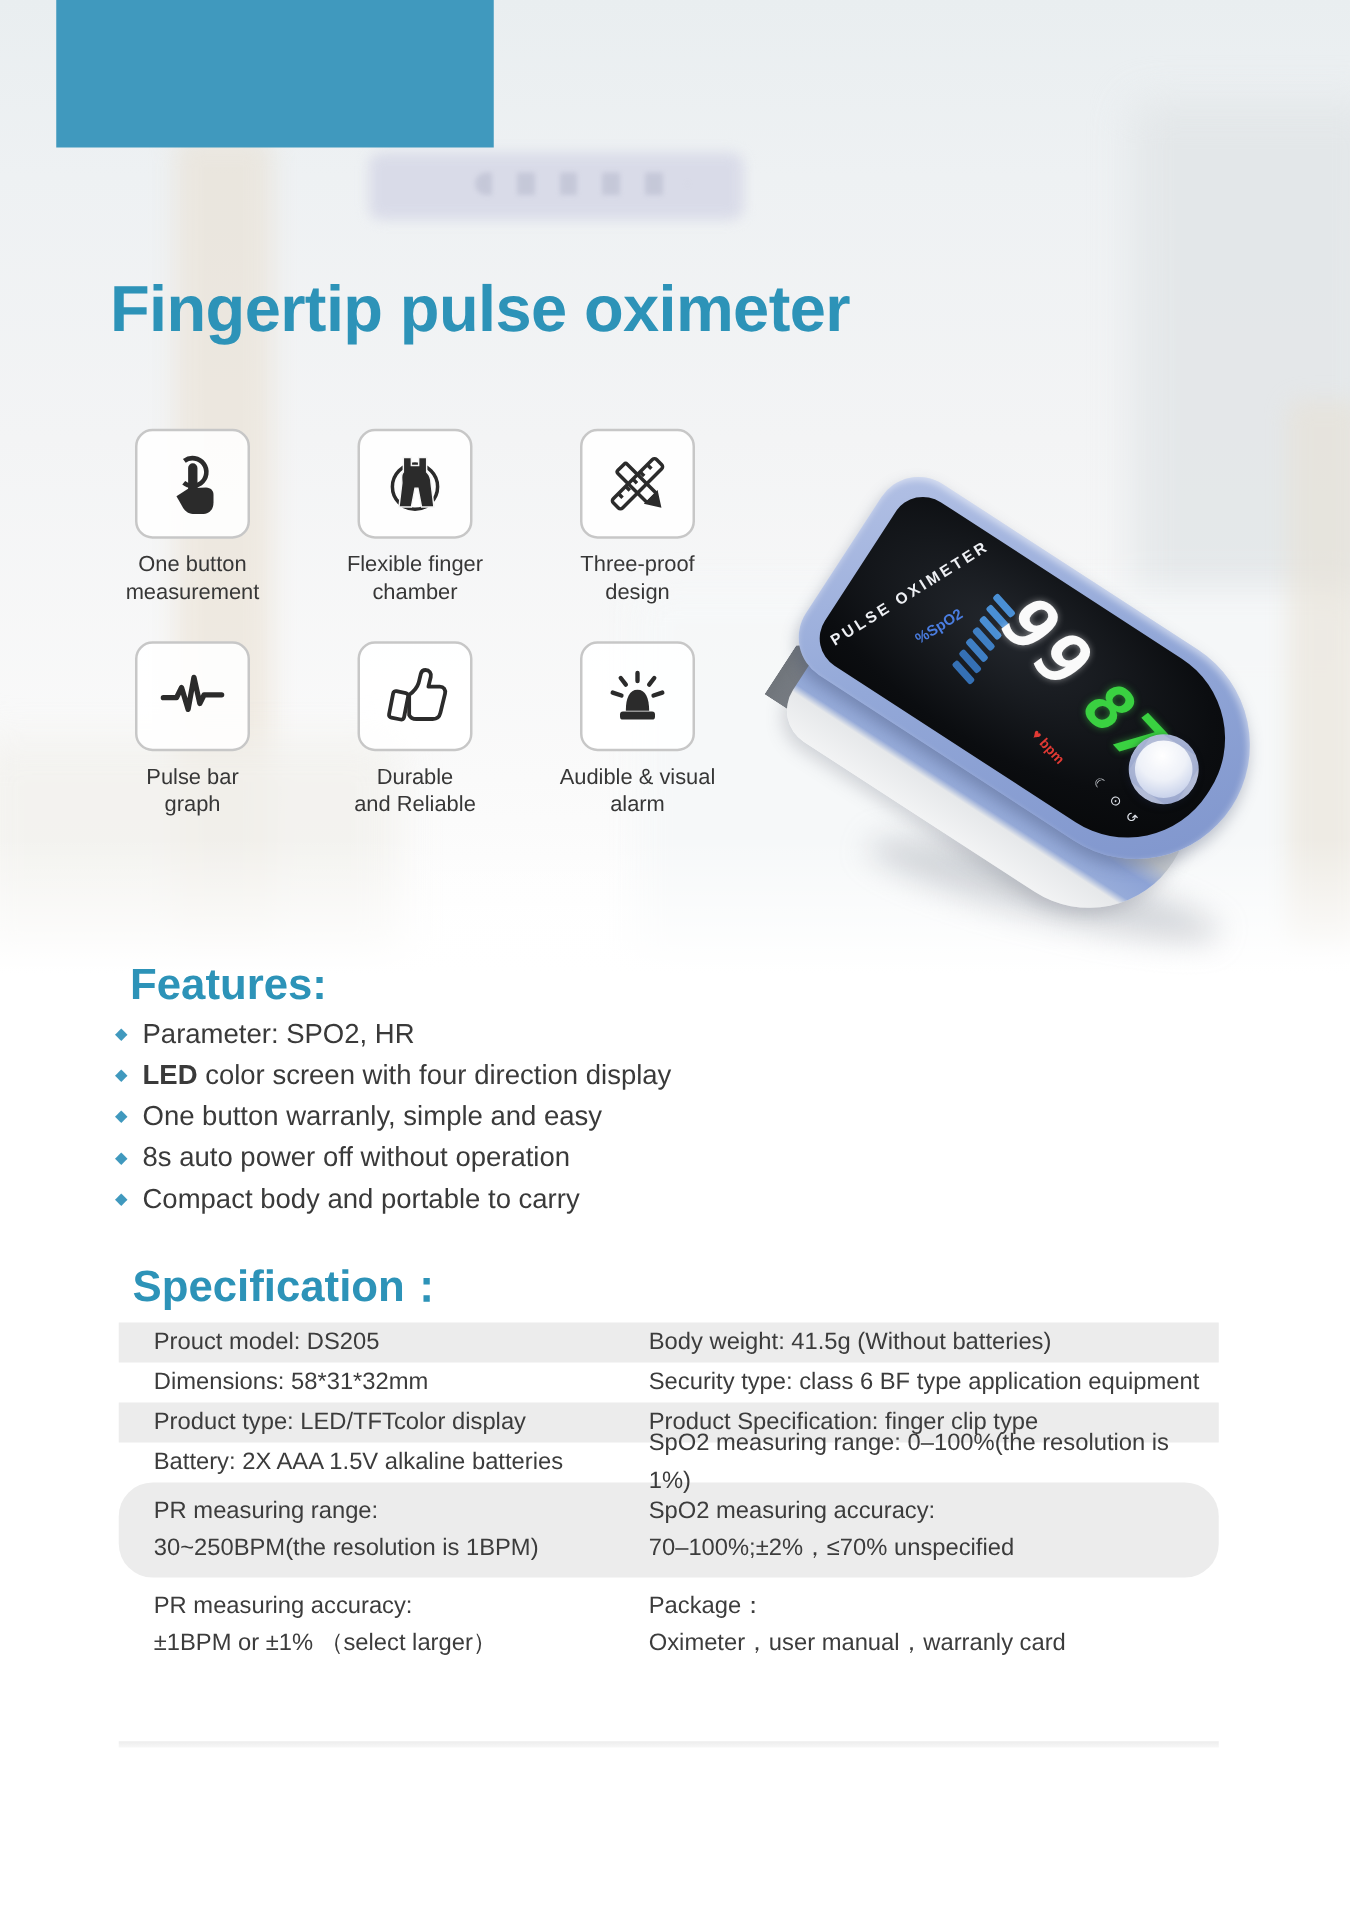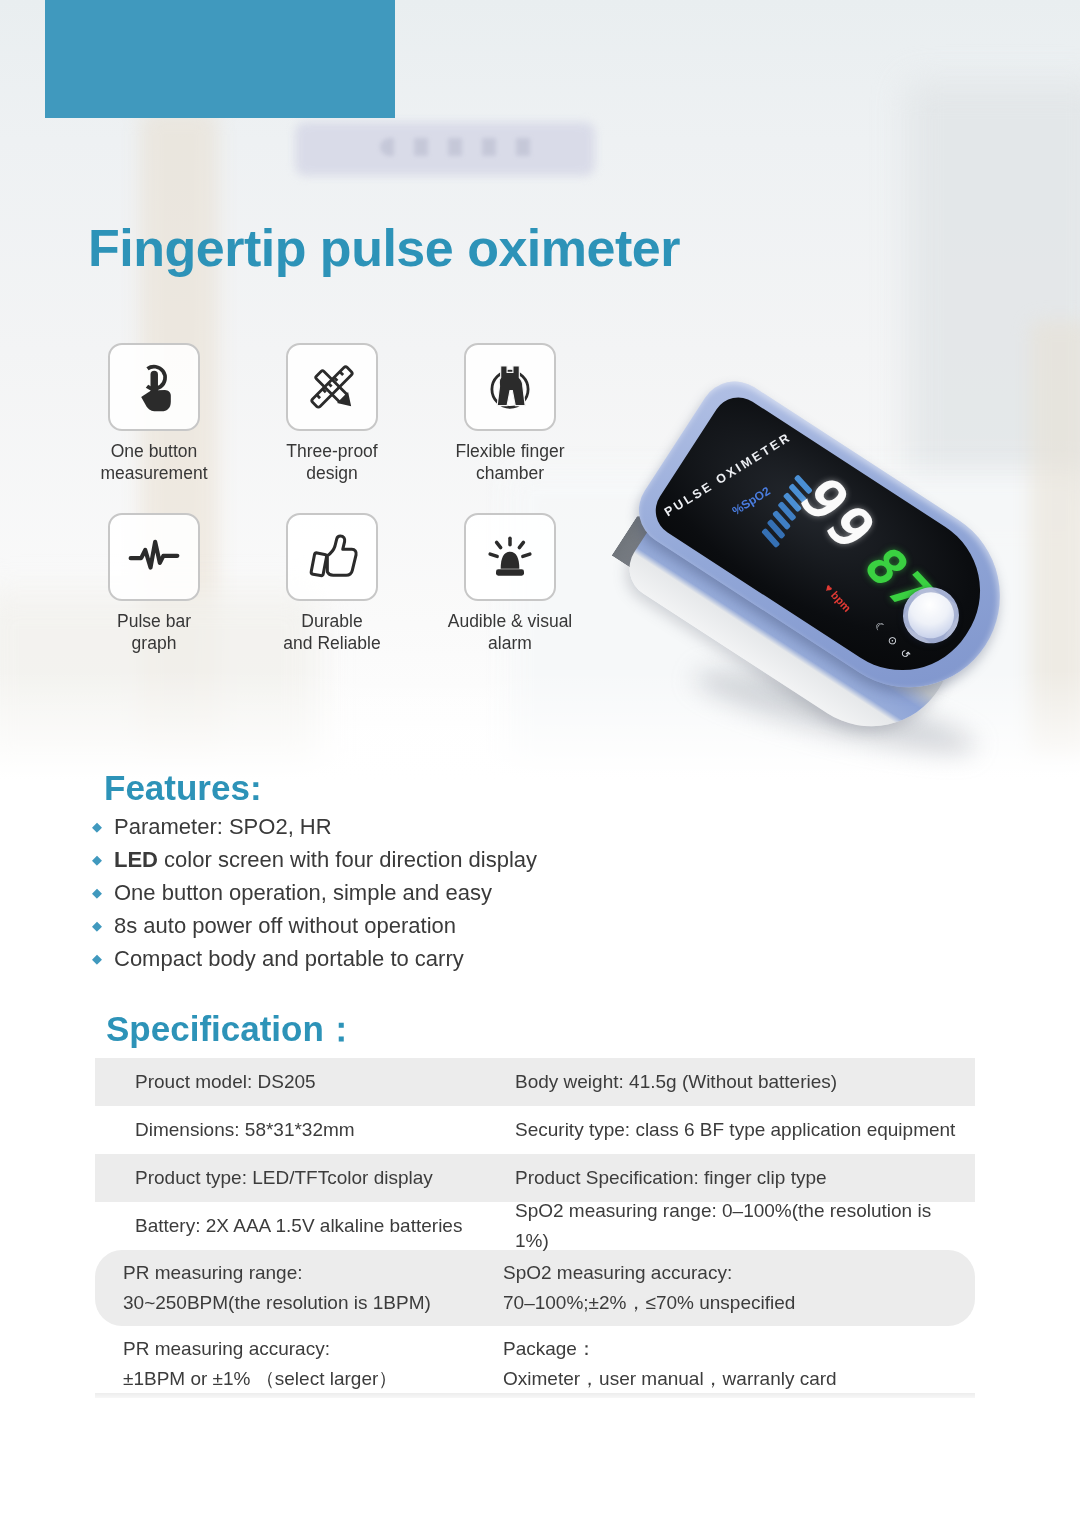--- a/index.html
+++ b/index.html
@@ -82,24 +82,24 @@
   .features-list{position:absolute;left:92px;top:810px;}
   .feat-item{display:flex;align-items:center;height:33px;font-size:22px;color:#3a3a3a;}
   .feat-item .diamond{color:#4099be;font-size:13px;width:22px;flex:0 0 22px;}
   .feat-item b{font-weight:700;}
 
   
   .spec-heading{left:90px;top:990px;}
   .spec-table{position:absolute;left:95px;top:1058px;width:880px;}
   .spec-row{display:flex;align-items:center;}
   .spec-row.shade{background:#ececec;}
-  .spec-row.h1{height:48px;padding-left:12px;} .spec-row.h2{height:76px;border-radius:27px;}
+  .spec-row.h1{height:32px;} .spec-row.h2{height:76px;border-radius:27px;}
   .spec-cell{font-size:19px;line-height:1.58;color:#3c3c3c;white-space:pre-line;}
   .spec-cell.left{width:380px;padding-left:28px;flex:0 0 380px;}
-  .spec-cell.right{flex:1;padding-right:10px;}
+  .spec-cell.right{flex:1;padding-right:10px;margin-left:16px;}
   .spec-rule{position:absolute;left:95px;top:1393px;width:880px;height:5px;
              background:linear-gradient(180deg,#ededed,#f7f7f7);}
 </style>
 </head>
 <body>
 
 <div class="page">
 
   <div class="scene">
     <div class="bg-shape bg-pillar"></div>
@@ -119,20 +119,31 @@
     <div class="icon-cell">
       <div class="icon-box">
         <svg viewBox="0 0 48 48" fill="none">
           <circle cx="24" cy="16" r="9.5" stroke="#2b2b2b" stroke-width="3.2" stroke-dasharray="42 18" transform="rotate(-126 24 16)"></circle>
           <rect x="21" y="10" width="6.4" height="23" rx="3.2" fill="#2b2b2b"></rect>
           <path d="M21.5 27 L13 32.5 L17.5 40.5 C19.5 43.6 21.8 44.8 25.6 44.8 H30.4 C35.4 44.8 38.4 41.8 38.4 36.8 V31.6 C38.4 28.6 36.4 26.8 33.4 26.6 Z" fill="#2b2b2b"></path>
         </svg>
       </div>
       <div class="icon-label">One button
 measurement</div>
+    </div>
+
+    <div class="icon-cell">
+      <div class="icon-box">
+        <svg viewBox="0 0 48 48" fill="none">
+          <circle cx="24" cy="26" r="15.5" stroke="#2b2b2b" stroke-width="2.4"></circle>
+          <path d="M16 6 H21.5 V11.5 H26.5 V6 H32 V16 C34 18 35 20.5 35 23.5 L37 40 H28.5 L26 27 L24 27 L21.5 40 H13 L15 23.5 C15 20.5 14 18 16 16 Z" fill="#2b2b2b" stroke="#f5f5f5" stroke-width="1"></path>
+        </svg>
+      </div>
+      <div class="icon-label">Flexible finger
+chamber</div>
     </div>
 
     <div class="icon-cell">
       <div class="icon-box">
         <svg viewBox="0 0 48 48" fill="none" stroke="#2b2b2b" stroke-width="2.4">
           <g transform="rotate(-45 24 24)">
             <rect x="3" y="19.5" width="42" height="9" rx="2"></rect>
             <path d="M10 19.5 v4 M17 19.5 v4 M24 19.5 v4 M31 19.5 v4 M38 19.5 v4"></path>
           </g>
           <g transform="rotate(45 24 24)">
@@ -141,31 +152,20 @@
           </g>
         </svg>
       </div>
       <div class="icon-label">Three-proof
 design</div>
     </div>
 
     <div class="icon-cell">
       <div class="icon-box">
         <svg viewBox="0 0 48 48" fill="none">
-          <circle cx="24" cy="26" r="15.5" stroke="#2b2b2b" stroke-width="2.4"></circle>
-          <path d="M16 6 H21.5 V11.5 H26.5 V6 H32 V16 C34 18 35 20.5 35 23.5 L37 40 H28.5 L26 27 L24 27 L21.5 40 H13 L15 23.5 C15 20.5 14 18 16 16 Z" fill="#2b2b2b" stroke="#f5f5f5" stroke-width="1"></path>
-        </svg>
-      </div>
-      <div class="icon-label">Flexible finger
-chamber</div>
-    </div>
-
-    <div class="icon-cell">
-      <div class="icon-box">
-        <svg viewBox="0 0 48 48" fill="none">
           <path d="M4 25 H13 L16.5 18 L21 33 L25 11 L29 29 L32 23 H44" stroke="#2b2b2b" stroke-width="3.6" stroke-linecap="round" stroke-linejoin="round"></path>
         </svg>
       </div>
       <div class="icon-label">Pulse bar
 graph</div>
     </div>
 
     <div class="icon-cell">
       <div class="icon-box">
         <svg viewBox="0 0 48 48" fill="none" stroke="#2b2b2b" stroke-width="2.6" stroke-linejoin="round">
@@ -227,21 +227,21 @@
     <div class="feat-item">
       <span class="diamond">◆</span>
       <span>Parameter: SPO2, HR</span>
     </div>
     <div class="feat-item">
       <span class="diamond">◆</span>
       <span><b>LED</b><span> color screen with four direction display</span></span>
     </div>
     <div class="feat-item">
       <span class="diamond">◆</span>
-      <span>One button operation, simple and easy</span>
+      <span>One button warranly, simple and easy</span>
     </div>
     <div class="feat-item">
       <span class="diamond">◆</span>
       <span>8s auto power off without operation</span>
     </div>
     <div class="feat-item">
       <span class="diamond">◆</span>
       <span>Compact body and portable to carry</span>
     </div>
   </div>

